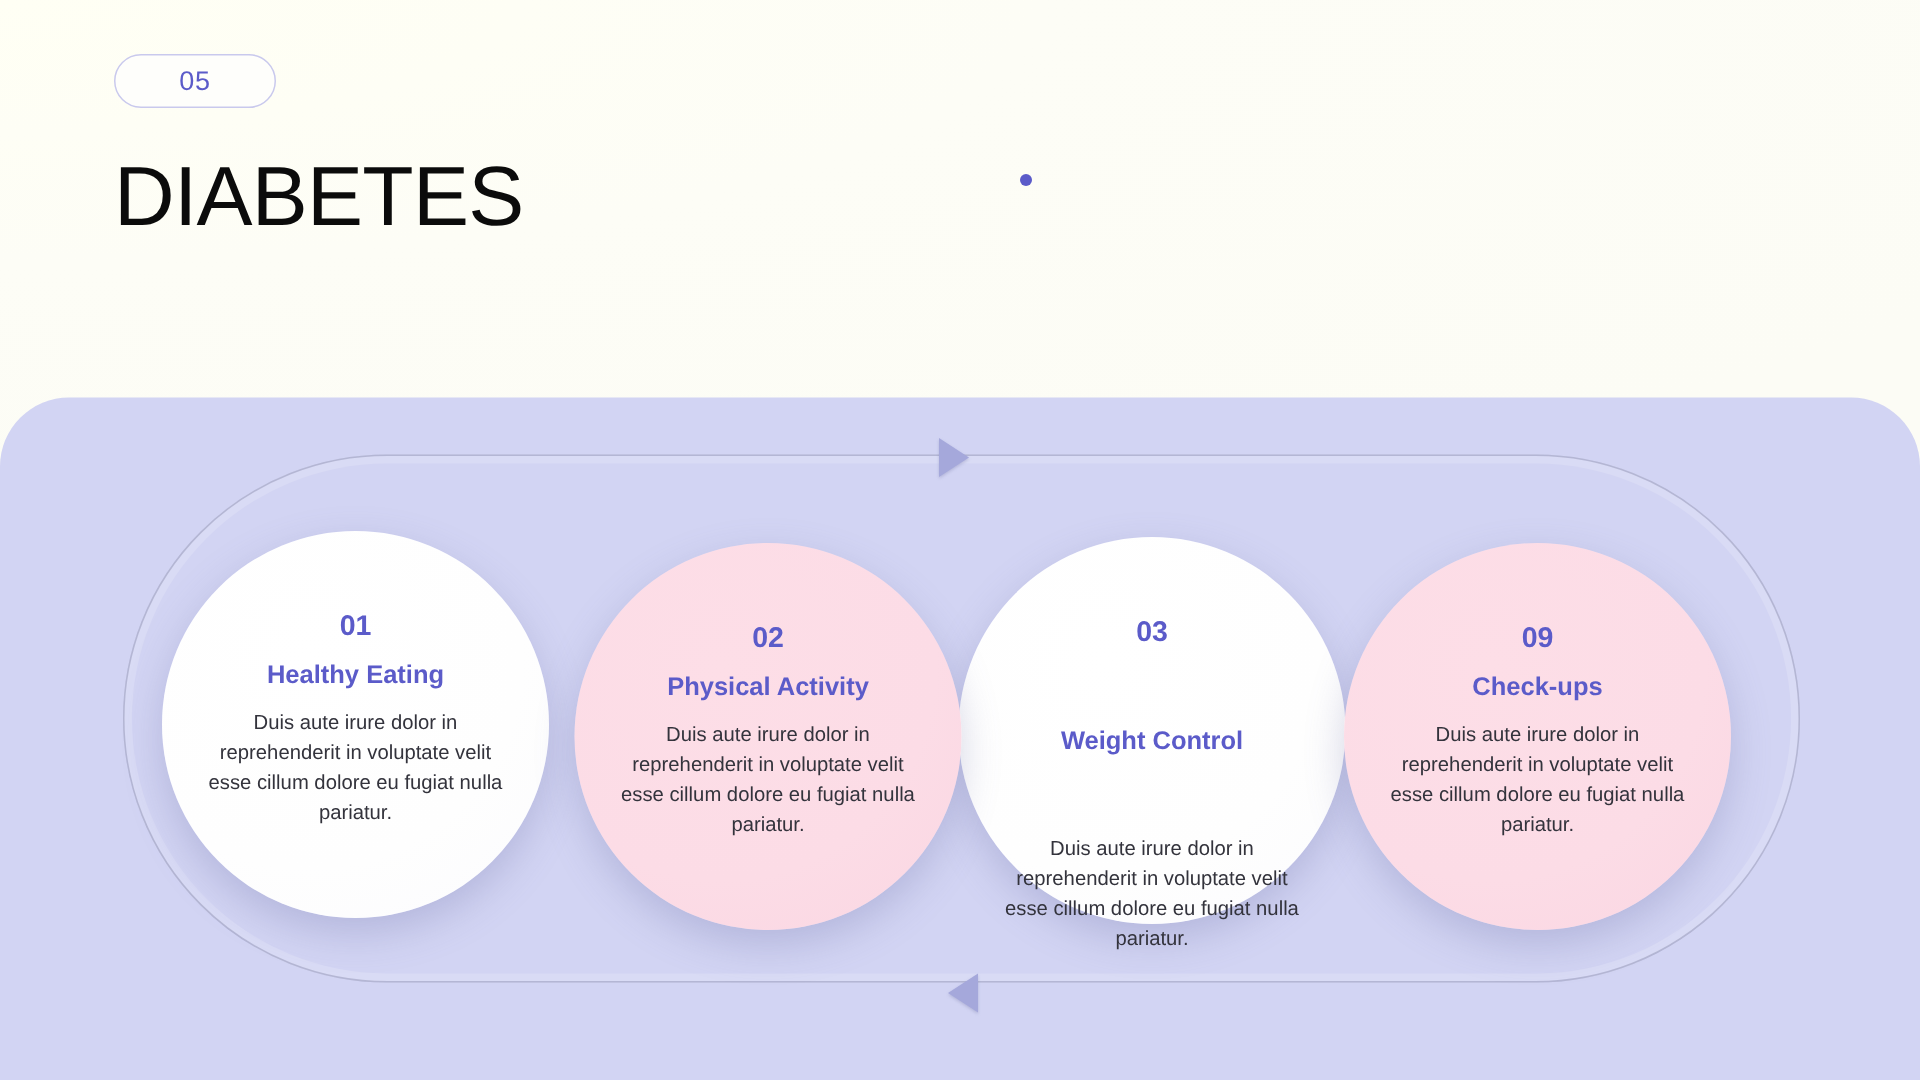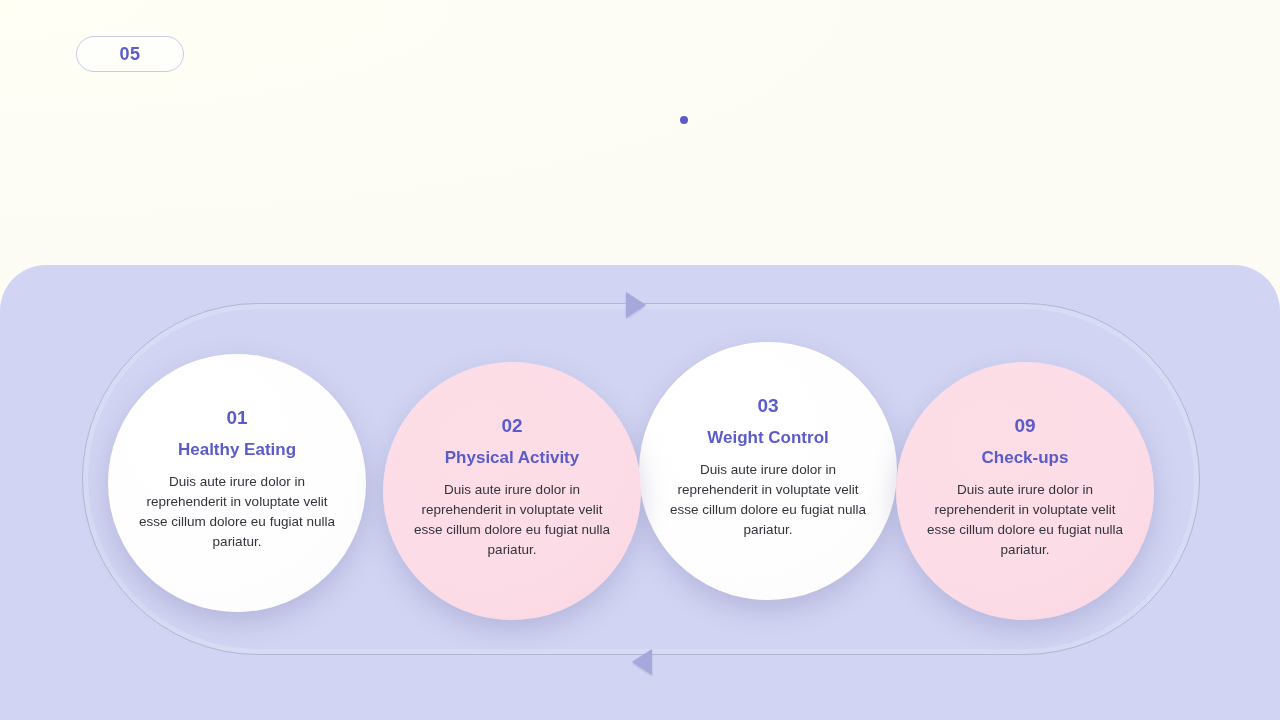--- a/index.html
+++ b/index.html
@@ -17,21 +17,21 @@
     background:
       radial-gradient(120% 130% at 0% 0%, #FFFFF4 0%, #FDFDF6 45%, #FCFCF5 100%);
   }
   .badge{
     position:absolute;left:76px;top:36px;width:108px;height:36px;
     border:1.5px solid #C9C9ED;border-radius:18px;background:#FEFEFB;
     display:flex;align-items:center;justify-content:center;
     box-sizing:border-box;
   }
   .badge-num{
-    font-size:18px;font-weight:bold;color:#5B5BC9;letter-spacing:.5px;
+    font-size:18px;font-weight:normal;color:#5B5BC9;letter-spacing:.5px;
   }
   .title{
     position:absolute;left:76px;top:104px;width:600px;
     font-size:56px;line-height:0.98;font-weight:normal;color:#0B0B0B;
     letter-spacing:-0.5px;margin:0;
   }
   .title span{display:block;}
 
   .side{
     position:absolute;left:680px;top:108px;width:520px;
@@ -101,21 +101,21 @@
   .c-white{
     background:radial-gradient(circle at 38% 32%, #FFFFFF 0%, #FEFEFE 60%, #FBFBFD 100%);
     box-shadow:0 10px 26px rgba(104,108,160,.28);
   }
   .c-pink{
     background:radial-gradient(circle at 38% 32%, #FDDEE7 0%, #FCDCE6 60%, #FAD6E2 100%);
     box-shadow:0 10px 26px rgba(104,108,160,.28);
   }
   .c1{left:108px;top:354px;z-index:2;}
   .c2{left:383px;top:362px;z-index:3;}
-  .c3{left:639px;top:342px;z-index:2;}
+  .c3{left:639px;top:358px;z-index:2;gap:40px;}
   .c4{left:896px;top:362px;z-index:3;}
 
   .c-num{
     font-size:19px;font-weight:bold;color:#5B5BC9;
     margin-top:54px;line-height:1.1;
   }
   .c-title{
     font-size:17px;font-weight:bold;color:#5B5BC9;
     margin-top:11px;line-height:1.15;white-space:nowrap;
   }
@@ -129,20 +129,21 @@
 
 <div class="slide">
 
   <div class="header-bg"></div>
 
   <div class="badge">
     <span class="badge-num">05</span>
   </div>
 
   <h1 class="title">
+    <span>DIABETES</span>
   </h1>
 
   <div class="side">
     <div class="side-head">
       <span class="dot"></span>
     </div>
   </div>
 
   <div class="panel">
     <div class="track"></div>

